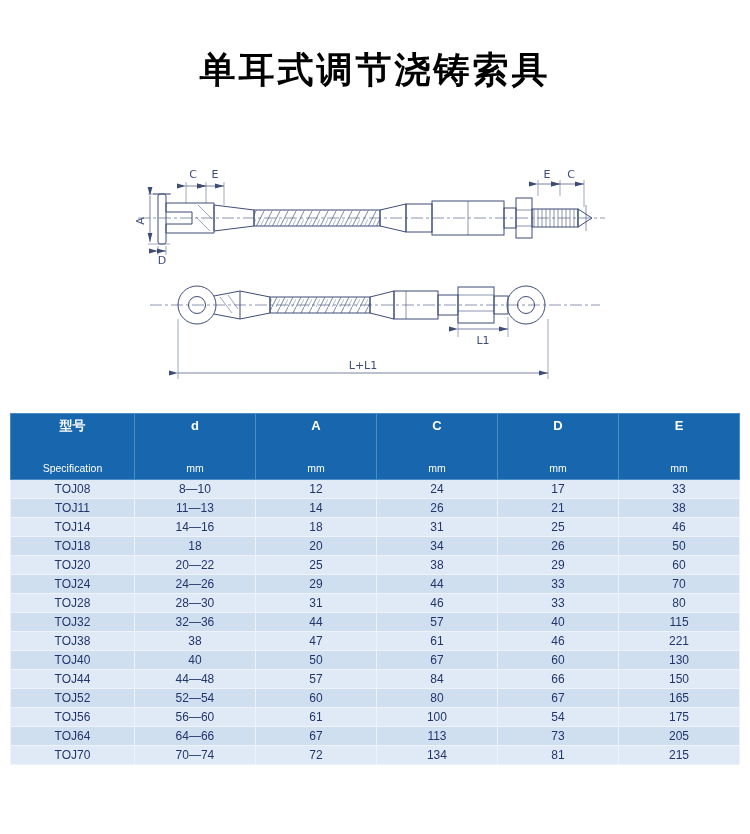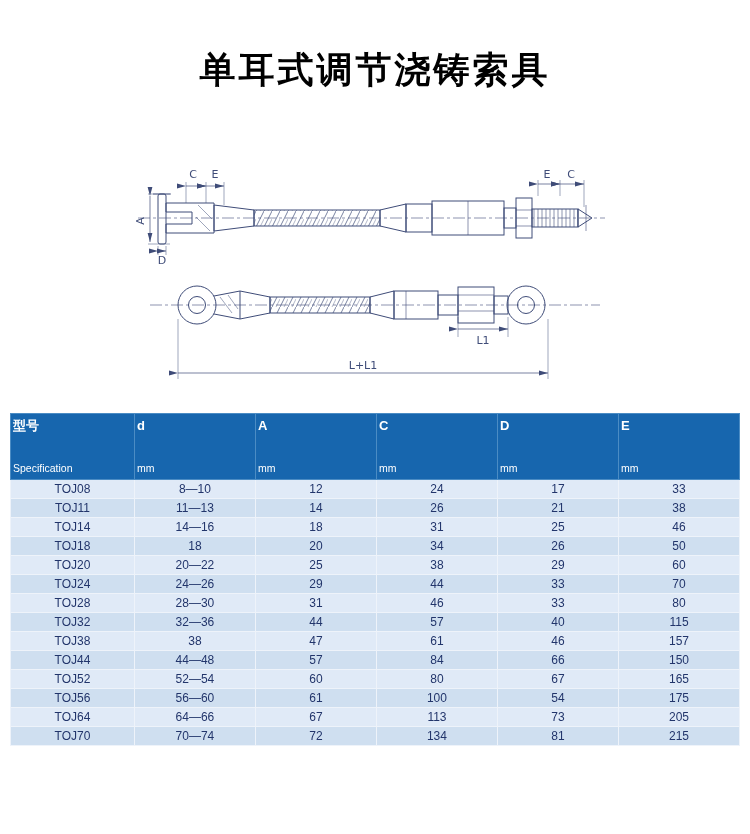--- a/index.html
+++ b/index.html
@@ -31,21 +31,21 @@
     width:730px; margin:10px auto 0;
     border-collapse:collapse; table-layout:fixed;
   }
   table.spec th:first-child, table.spec td:first-child { width:17%; }
   thead th {
     background:var(--header-bg,#1766ae);
     color:var(--header-text,#fff);
     border:1px solid #4b8cc4;
     padding:4px 2px;
     font-weight:bold;
-    text-align:left;
+    text-align:center;
   }
   .h-top { font-size:13px; line-height:16px; }
   .h-sub { font-size:10.5px; line-height:13px; font-weight:normal;margin-top:28px; }
   tbody td {
     text-align:center;
     font-size:12px;
     height:19px;
     color:var(--cell-text,#22356b);
     border:1px solid #eef3fa;
     padding:0 2px;
@@ -265,21 +265,29 @@
           <td>57</td>
           <td>40</td>
           <td>115</td>
         </tr>
         <tr>
           <td>TOJ38</td>
           <td>38</td>
           <td>47</td>
           <td>61</td>
           <td>46</td>
-          <td>157</td>
+          <td>221</td>
+        </tr>
+        <tr>
+          <td>TOJ40</td>
+          <td>40</td>
+          <td>50</td>
+          <td>67</td>
+          <td>60</td>
+          <td>130</td>
         </tr>
         <tr>
           <td>TOJ44</td>
           <td>44—48</td>
           <td>57</td>
           <td>84</td>
           <td>66</td>
           <td>150</td>
         </tr>
         <tr>

